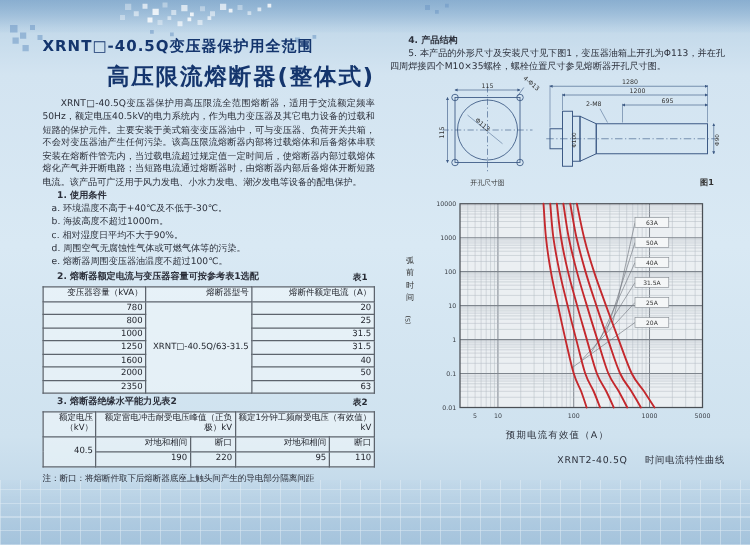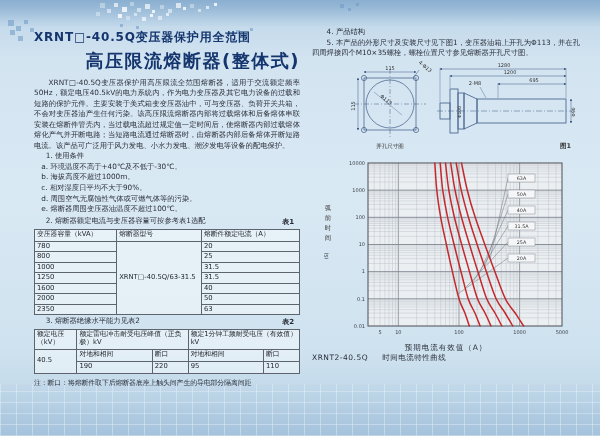--- a/index.html
+++ b/index.html
@@ -13,34 +13,34 @@
       repeating-linear-gradient(90deg,rgba(255,255,255,.55) 0 1px,transparent 1px 16px),
       repeating-linear-gradient(0deg,rgba(255,255,255,.5) 0 1px,transparent 1px 11px),
       linear-gradient(180deg,rgba(150,185,215,.1),rgba(125,165,200,.65));}
   .deco-squares{position:absolute;left:0;top:0;width:600px;height:60px;pointer-events:none}
   .col{position:absolute;top:27px}
   .col.left{left:34px;width:266px}
   .col.right{left:312px;width:268px}
   .title1{font-size:12px;font-weight:bold;color:#14356d;text-align:left;letter-spacing:.8px;margin-top:2px}
   .title2{font-size:18px;font-weight:bold;color:#14356d;text-align:right;letter-spacing:1.5px;margin-top:3px;margin-bottom:5px}
   .para{font-size:7.3px;line-height:1.43;text-align:justify;text-indent:2em;color:#2b2f3a}
-  .sec-title{font-size:7.3px;line-height:1.45;font-weight:normal;margin-left:1.6em;color:#2b2f3a}
+  .sec-title{font-size:7.3px;line-height:1.45;font-weight:bold;margin-left:1.6em;color:#2b2f3a}
   .uc-item{font-size:7.3px;line-height:1.47;margin-left:1em;color:#2b2f3a}
   .tagrow{display:flex;justify-content:space-between;align-items:flex-end;margin-top:1px}
   .tabtag{font-size:7px;font-weight:bold;margin-right:6px}
   table{width:100%;border-collapse:collapse;background:rgba(244,249,252,.55);margin-top:2px}
-  td,th{border:1px solid #5d646d;font-size:6.8px;font-weight:normal;text-align:left;
+  td,th{border:1px solid #5d646d;font-size:6.8px;font-weight:normal;text-align:right;
     vertical-align:middle;padding:0 2px;height:10.5px;color:#23262e;line-height:1.15}
   #table1 th{height:12px}
   #table2 th{height:20px}
   #table2 td{height:12px}
   .note{font-size:6.9px;margin-top:4px;color:#2b2f3a;letter-spacing:-.1px}
   .figwrap{margin-top:2px}
   .chart-xlabel{font-size:7.5px;text-align:center;color:#2b2f3a;margin-top:0px;letter-spacing:1px}
-  .chart-caption{font-size:7.5px;text-align:left;color:#2b2f3a;margin-top:0;letter-spacing:.5px}
+  .chart-caption{font-size:7.5px;text-align:right;color:#2b2f3a;margin-top:10px;letter-spacing:.5px}
   .chart-caption .m{margin-right:14px}
   svg text{font-family:"DejaVu Sans",sans-serif}
 </style>
 </head>
 <body>
 
 <div class="sheet">
   <div class="toptint"></div>
   <div class="bottomdeco"></div>
   <div class="deco-squares" id="deco">

